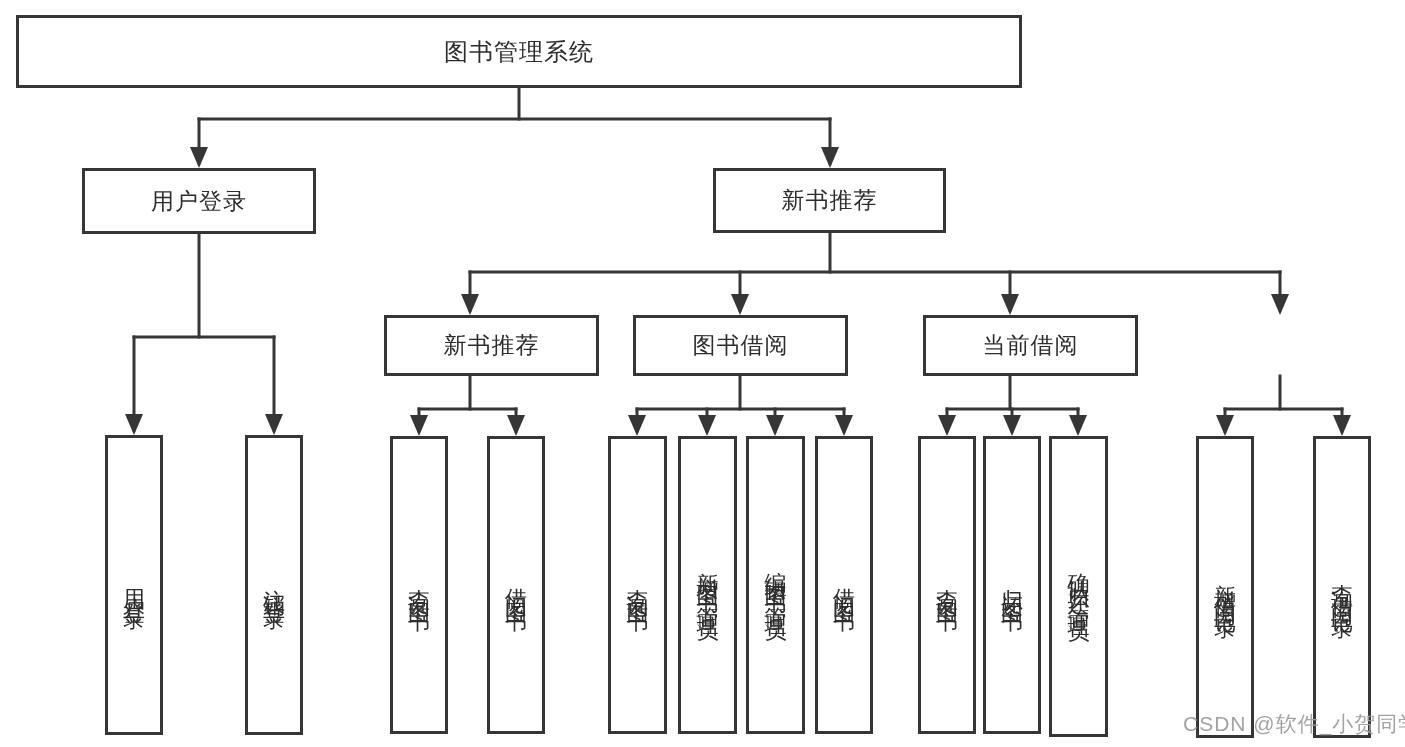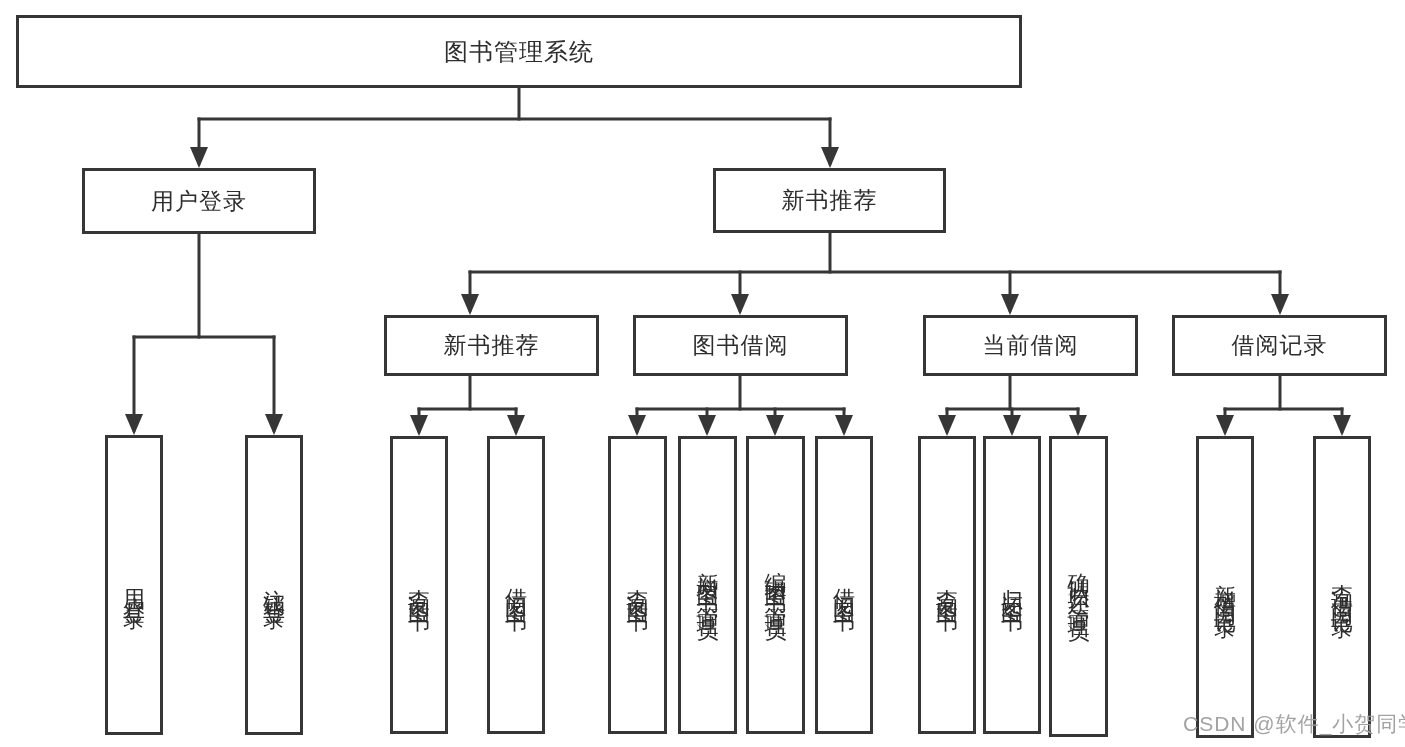--- a/index.html
+++ b/index.html
@@ -117,23 +117,20 @@
 
   <div class="box h-box" style="left:363px; top:315px; width:215px; height:61px;margin-left:21px;">
     <span>新书推荐</span>
   </div>
   <div class="box h-box" style="left:633px; top:315px; width:215px; height:61px;">
     <span>图书借阅</span>
   </div>
   <div class="box h-box" style="left:903px; top:315px; width:215px; height:61px;margin-left:20px;">
     <span>当前借阅</span>
   </div>
-  <div class="box h-box" style="left:1172px; top:315px; width:215px; height:61px;">
-    <span>借阅记录</span>
-  </div>
 
   <div class="box v-box" style="left:105px; top:435px; width:58px; height:300px;">
     <span>用户登录</span>
   </div>
   <div class="box v-box" style="left:245px; top:435px; width:58px; height:300px;">
     <span>注销登录</span>
   </div>
 
   <div class="box v-box" style="left:390px; top:436px; width:58px; height:298px;">
     <span>查询图书</span>

